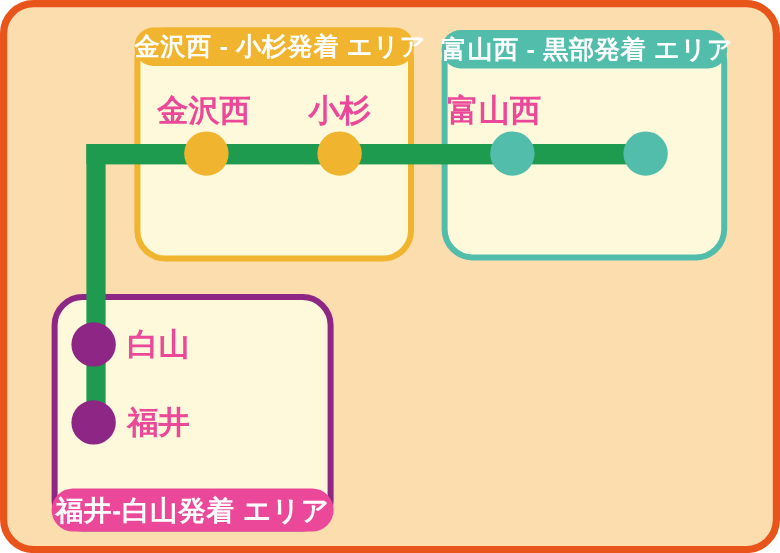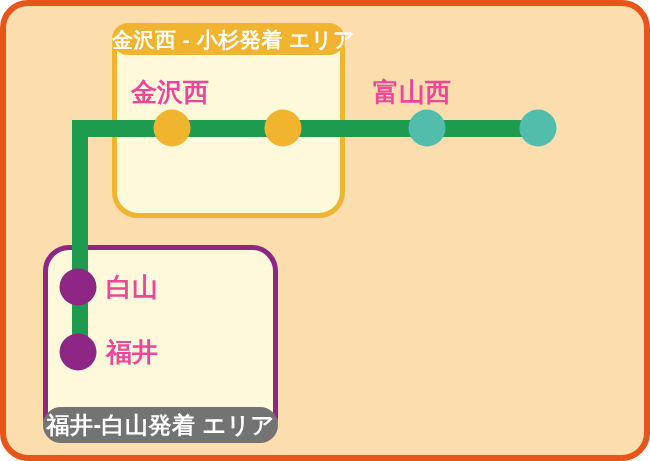--- a/index.html
+++ b/index.html
@@ -55,21 +55,21 @@
   }
   .area-pill.bottom {
     bottom: -5px;
     height: 36px;
     line-height: 37px;
     font-size: 23px;
     border-radius: 19px;
   }
   .area-pill.yellow-bg { background: #f1b42e; }
   .area-pill.teal-bg   { background: #53bdac; }
-  .area-pill.purple-bg { background: #737373; }
+  .area-pill.purple-bg { background: #ec4899; }
 
   
   .route-line {
     position: absolute;
     background: #1f9b4f;
     z-index: 2;
   }
   #line-h { left: 72px; top: 120px; width: 468px; height: 17px; }
   #line-v { left: 72px; top: 120px; width: 16px;  height: 238px; }
 
@@ -117,34 +117,38 @@
 <body>
 
 <div class="canvas">
 
   <div class="frame"></div>
 
   <div class="area-box yellow" style="left:112px; top:23px; width:233px; height:195px;">
     <div class="area-pill top yellow-bg">金沢西 - 小杉発着 エリア</div>
   </div>
 
+  <div class="area-box teal" style="left:368px; top:25px; width:238px; height:192px;">
+    <div class="area-pill top teal-bg">富山西 - 黒部発着 エリア</div>
+  </div>
 
   <div class="area-box purple" style="left:43px; top:245px; width:235px; height:198px;">
     <div class="area-pill bottom purple-bg">福井-白山発着 エリア</div>
   </div>
 
   <div class="route-line" id="line-h"></div>
   <div class="route-line" id="line-v"></div>
 
 
   <div class="dot yellow" style="left:172px; top:128px;"></div>
   <div class="dot yellow" style="left:283px; top:128px;"></div>
   <div class="dot teal" style="left:427px; top:128px;"></div>
   <div class="dot teal" style="left:538px; top:128px;"></div>
   <div class="dot purple" style="left:78px;  top:287px;"></div>
   <div class="dot purple" style="left:78px;  top:352px;"></div>
 
   <div class="station-label above" style="left:170px; top:79px;">金沢西</div>
+  <div class="station-label above" style="left:283px; top:79px;">小杉</div>
   <div class="station-label above" style="left:412px; top:79px;">富山西</div>
   <div class="station-label right" style="left:106px; top:287px;">白山</div>
   <div class="station-label right" style="left:106px; top:352px;">福井</div>
 
 </div>
 
 </body></html>

